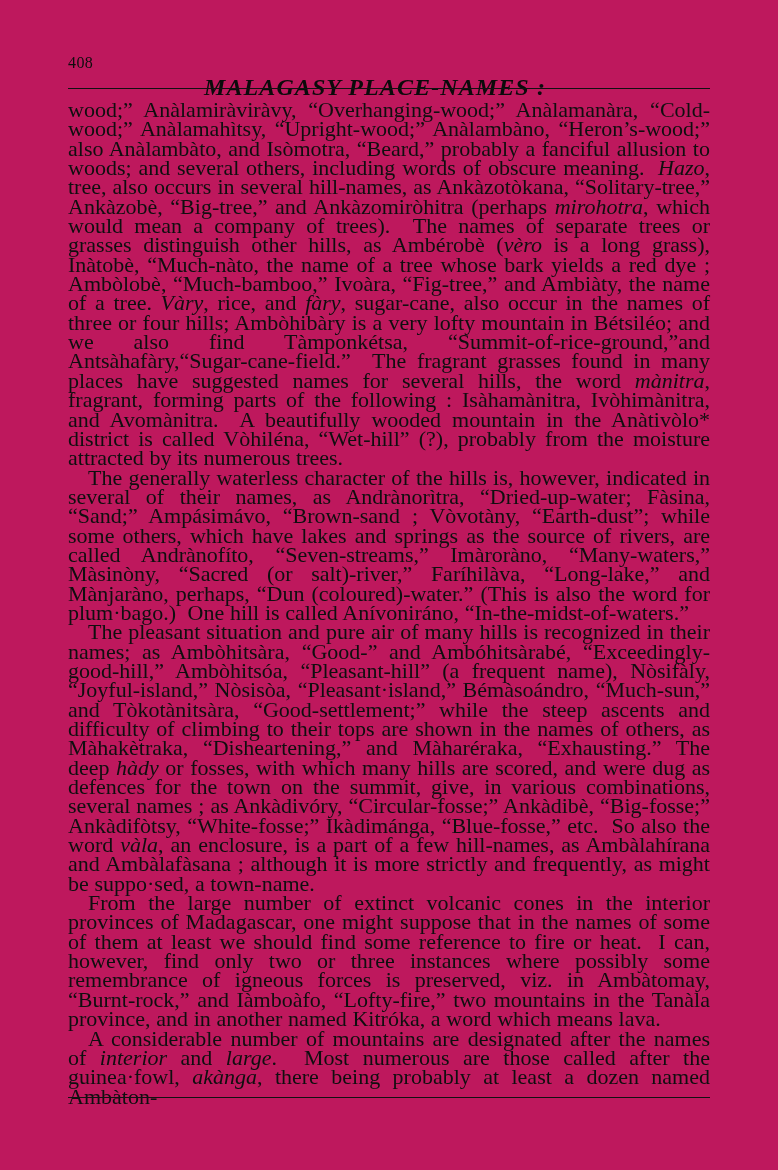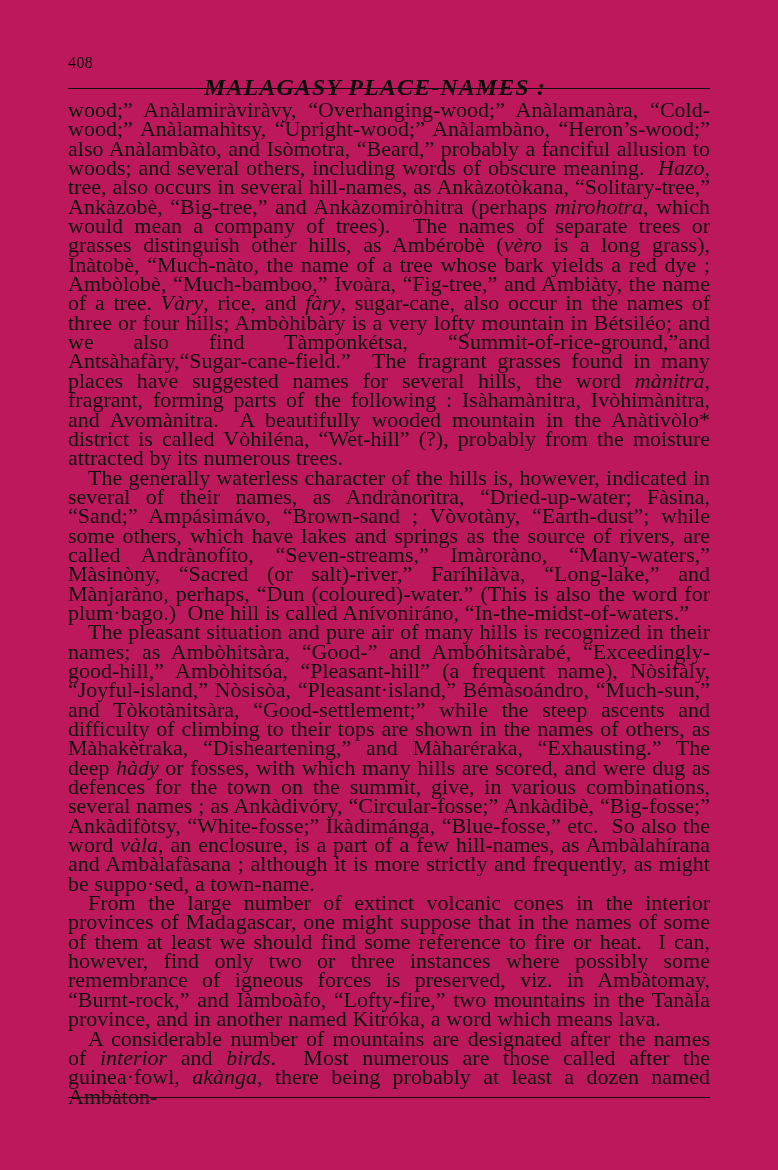--- a/index.html
+++ b/index.html
@@ -118,18 +118,18 @@
     <div class="folio">408</div>
     <div class="head-title">MALAGASY PLACE-NAMES :</div>
   </div>
   <div class="head-rule"></div>
 
   <div class="column">
     <p class="para">wood;” Anàlamiràviràvy, “Overhanging-wood;” Anàlamanàra, “Cold-wood;” Anàlamahìtsy, “Upright-wood;” Anàlambàno, “Heron’s-wood;” also Anàlambàto, and Isòmotra, “Beard,” probably a fanciful allusion to woods; and several others, including words of obscure meaning.&nbsp;&nbsp;<i>Hazo</i>, tree, also occurs in several hill-names, as Ankàzotòkana, “Solitary-tree,” Ankàzobè, “Big-tree,” and Ankàzomiròhitra (perhaps <i>mirohotra</i>, which would mean a company of trees).&nbsp;&nbsp;The names of separate trees or grasses distinguish other hills, as Ambérobè (<i>vèro</i> is a long grass), Inàtobè, “Much-nàto, the name of a tree whose bark yields a red dye ; Ambòlobè, “Much-bamboo,” Ivoàra, “Fig-tree,” and Ambiàty, the name of a tree. <i>Vàry</i>, rice, and <i>fàry</i>, sugar-cane, also occur in the names of three or four hills; Ambòhibàry is a very lofty mountain in Bétsiléo; and we also find Tàmponkétsa, “Summit-of-rice-ground,”and Antsàhafàry,“Sugar-cane-field.”&nbsp;&nbsp;The fragrant grasses found in many places have suggested names for several hills, the word <i>mànitra</i>, fragrant, forming parts of the following : Isàhamànitra, Ivòhimànitra, and Avomànitra.&nbsp; A beautifully wooded mountain in the Anàtivòlo* district is called Vòhiléna, “Wet-hill” (?), probably from the moisture attracted by its numerous trees.</p>
     <p class="para indent">The generally waterless character of the hills is, however, indicated in several of their names, as Andrànorìtra, “Dried-up-water; Fàsina, “Sand;” Ampásimávo, “Brown-sand ; Vòvotàny, “Earth-dust”; while some others, which have lakes and springs as the source of rivers, are called Andrànofíto, “Seven-streams,” Imàroràno, “Many-waters,” Màsinòny, “Sacred (or salt)-river,” Faríhilàva, “Long-lake,” and Mànjaràno, perhaps, “Dun (coloured)-water.” (This is also the word for plum·bago.)&nbsp;&nbsp;One hill is called Anívoniráno, “In-the-midst-of-waters.”</p>
     <p class="para indent">The pleasant situation and pure air of many hills is recognized in their names; as Ambòhitsàra, “Good-” and Ambóhitsàrabé, “Exceedingly-good-hill,” Ambòhitsóa, “Pleasant-hill” (a frequent name), Nòsifàly, “Joyful-island,” Nòsisòa, “Pleasant·island,” Bémàsoándro, “Much-sun,” and Tòkotànitsàra, “Good-settlement;” while the steep ascents and difficulty of climbing to their tops are shown in the names of others, as Màhakètraka, “Disheartening,” and Màharéraka, “Exhausting.” The deep <i>hàdy</i> or fosses, with which many hills are scored, and were dug as defences for the town on the summit, give, in various combinations, several names ; as Ankàdivóry, “Circular-fosse;” Ankàdibè, “Big-fosse;” Ankàdifòtsy, “White-fosse;” Ikàdimánga, “Blue-fosse,” etc.&nbsp; So also the word <i>vàla</i>, an enclosure, is a part of a few hill-names, as Ambàlahírana and Ambàlafàsana ; although it is more strictly and frequently, as might be suppo·sed, a town-name.</p>
     <p class="para indent">From the large number of extinct volcanic cones in the interior provinces of Madagascar, one might suppose that in the names of some of them at least we should find some reference to fire or heat.&nbsp; I can, however, find only two or three instances where possibly some remembrance of igneous forces is preserved, viz. in Ambàtomay, “Burnt-rock,” and Iàmboàfo, “Lofty-fire,” two mountains in the Tanàla province, and in another named Kitróka, a word which means lava.</p>
-    <p class="para indent">A considerable number of mountains are designated after the names of <i>interior</i> and <i>birds</i>.&nbsp; Most numerous are those called after the guinea·fowl, <i>akànga</i>, there being probably at least a dozen named Ambàton-</p>
+    <p class="para indent">A considerable number of mountains are designated after the names of <i>interior</i> and <i>large</i>.&nbsp; Most numerous are those called after the guinea·fowl, <i>akànga</i>, there being probably at least a dozen named Ambàton-</p>
   </div>
 
   <div class="footnote-rule"></div>
 
 </div>
 
 </body></html>

